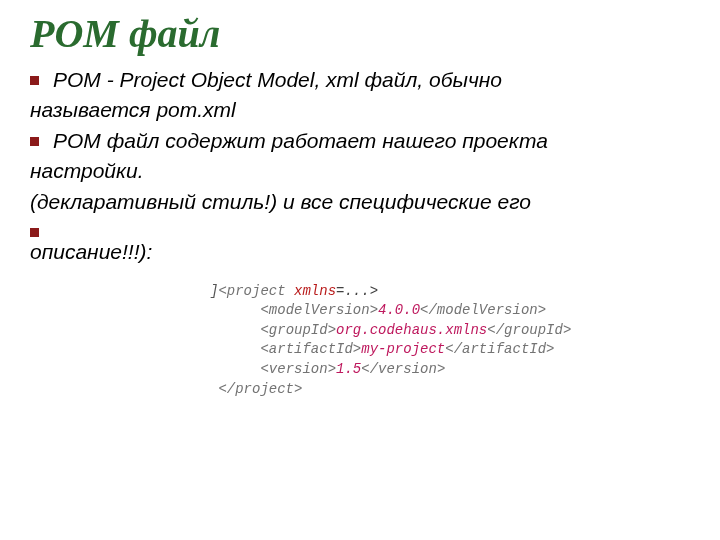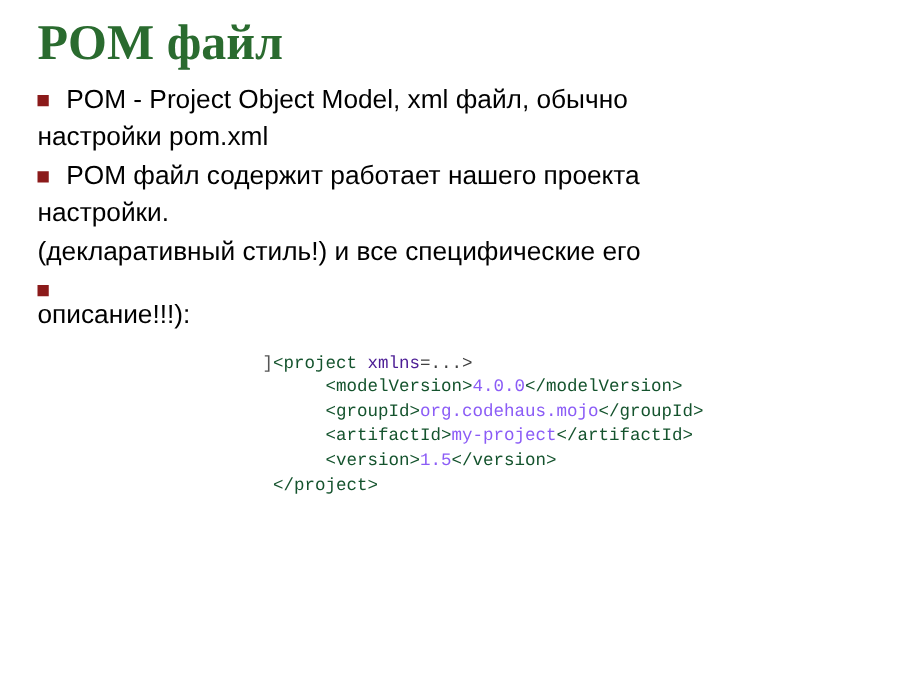--- a/index.html
+++ b/index.html
@@ -9,20 +9,21 @@
     height: 540px;
     background: #fff;
     font-family: Arial, Helvetica, sans-serif;
     color: #000;
   }
   .slide {
     box-sizing: border-box;
     width: 720px;
     height: 380px;
     padding: 10px 30px 0 30px;
+    font-style: italic;
   }
   .title {
     font-family: "Book Antiqua", "Palatino Linotype", Georgia, serif;
     font-size: 40px;
     color: #2A6B2F;
     margin: 0 0 8px 0;
     font-weight: bold;
   }
   .body {
     font-size: 21px;
@@ -48,55 +49,55 @@
     flex: 0 0 auto;
   }
   .code-block {
     margin-top: 14px;
     margin-left: 180px;
     font-family: "Courier New", monospace;
     font-size: 14px;
     line-height: 1.4;
     white-space: pre;
   }
-  .tag   { color: #14532d; }  
-  .txt   { color: #8b5cf6; }
-  .attr  { color: #4c1d95; }  
+  .tag   { color: #737373; }  
+  .txt   { color: #be185d; }
+  .attr  { color: #b91c1c; }  
   .ellipsis { color: #404040; }
   .bracket { color: #555; }
 </style>
 </head>
 <body>
 
 <div class="slide">
 
   <h1 class="title">POM файл</h1>
 
   <div class="body">
 
     <div class="bullet-line">
       <span class="bullet"></span>
       <span>POM - Project Object Model, xml файл, обычно</span>
     </div>
-    <div class="indent-line">настройки pom.xml</div>
+    <div class="indent-line">называется pom.xml</div>
 
     <div class="bullet-line">
       <span class="bullet"></span>
       <span>POM файл содержит работает нашего проекта</span>
     </div>
     <div class="indent-line">настройки.</div>
     <div class="indent-line">(декларативный стиль!) и все специфические его</div>
 
     <div class="bullet-line">
       <span class="bullet"></span>
     </div>
     <div class="indent-line">описание!!!):</div>
 
   </div>
 
   <div class="code-block"><span class="bracket">]</span><span class="tag">&lt;project </span><span class="attr">xmlns</span><span class="ellipsis">=...&gt;</span>
       <span class="tag">&lt;modelVersion&gt;</span><span class="txt">4.0.0</span><span class="tag">&lt;/modelVersion&gt;</span>
-      <span class="tag">&lt;groupId&gt;</span><span class="txt">org.codehaus.mojo</span><span class="tag">&lt;/groupId&gt;</span>
+      <span class="tag">&lt;groupId&gt;</span><span class="txt">org.codehaus.xmlns</span><span class="tag">&lt;/groupId&gt;</span>
       <span class="tag">&lt;artifactId&gt;</span><span class="txt">my-project</span><span class="tag">&lt;/artifactId&gt;</span>
       <span class="tag">&lt;version&gt;</span><span class="txt">1.5</span><span class="tag">&lt;/version&gt;</span>
  <span class="tag">&lt;/project&gt;</span></div>
 
 </div>
 
 </body></html>

